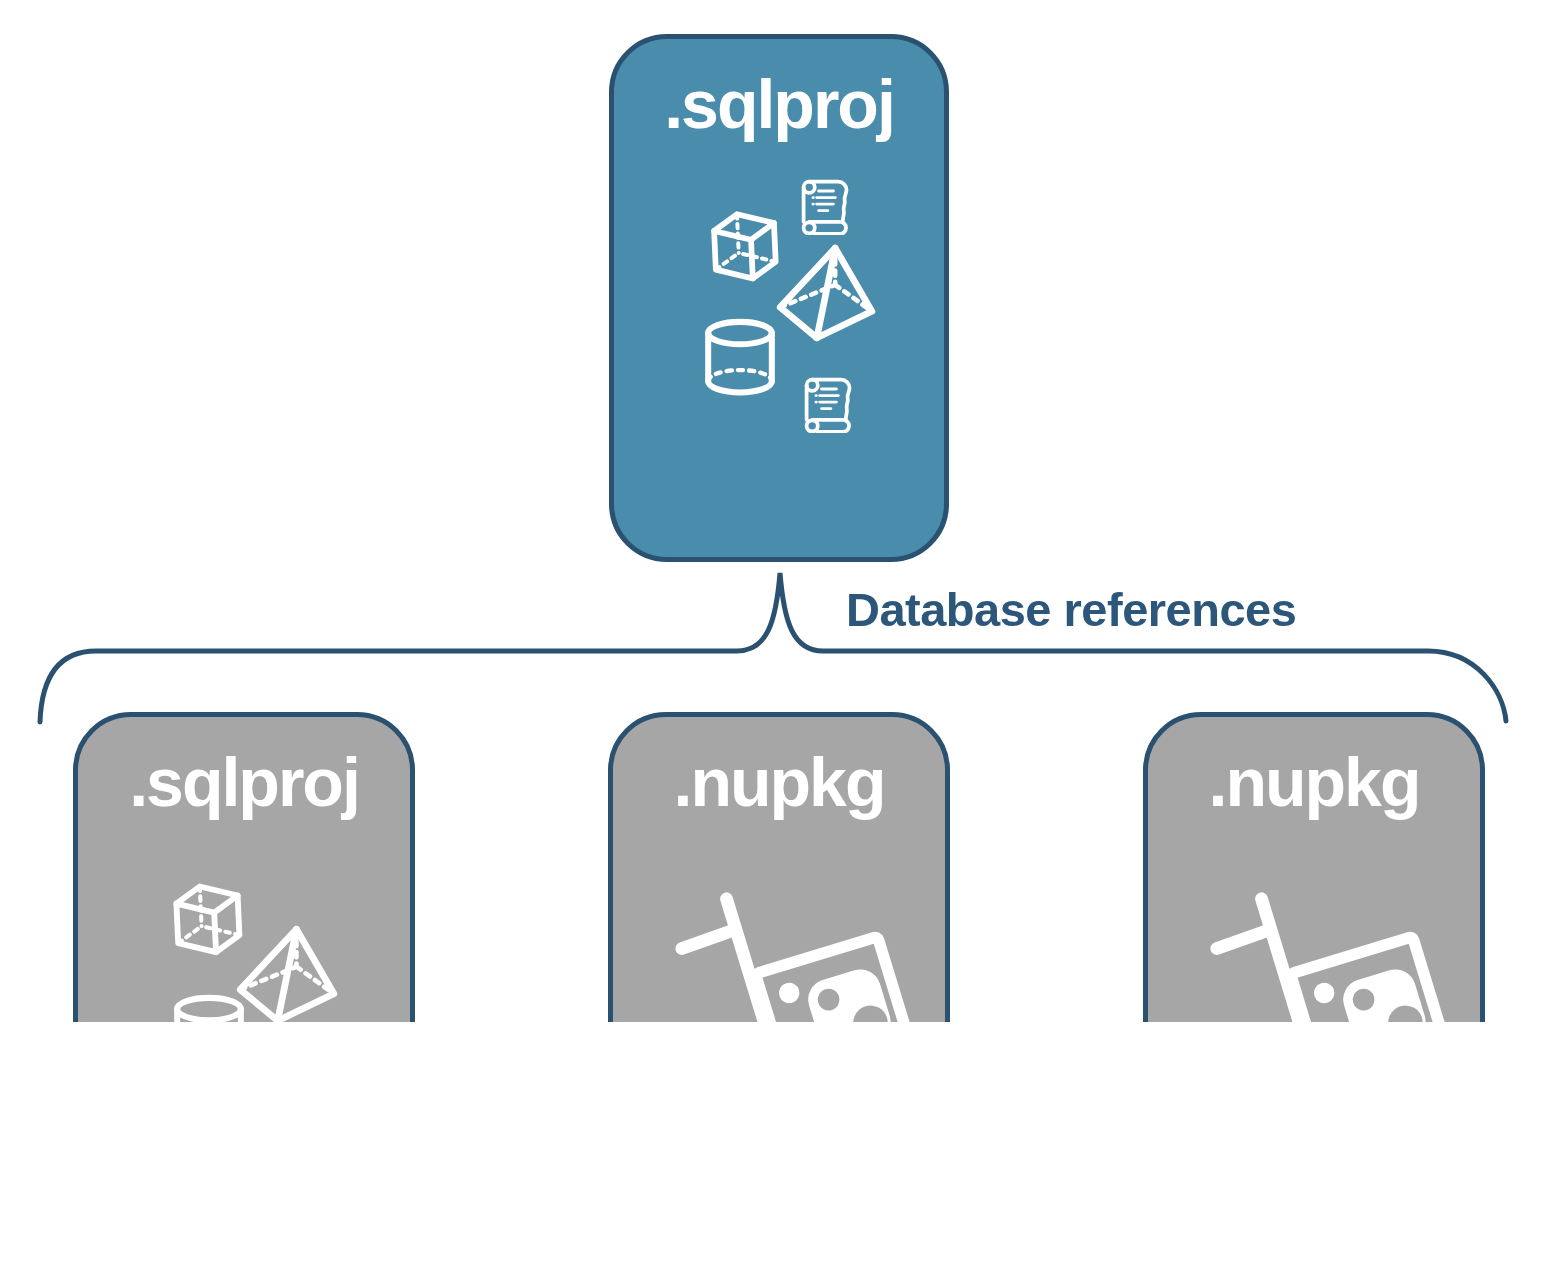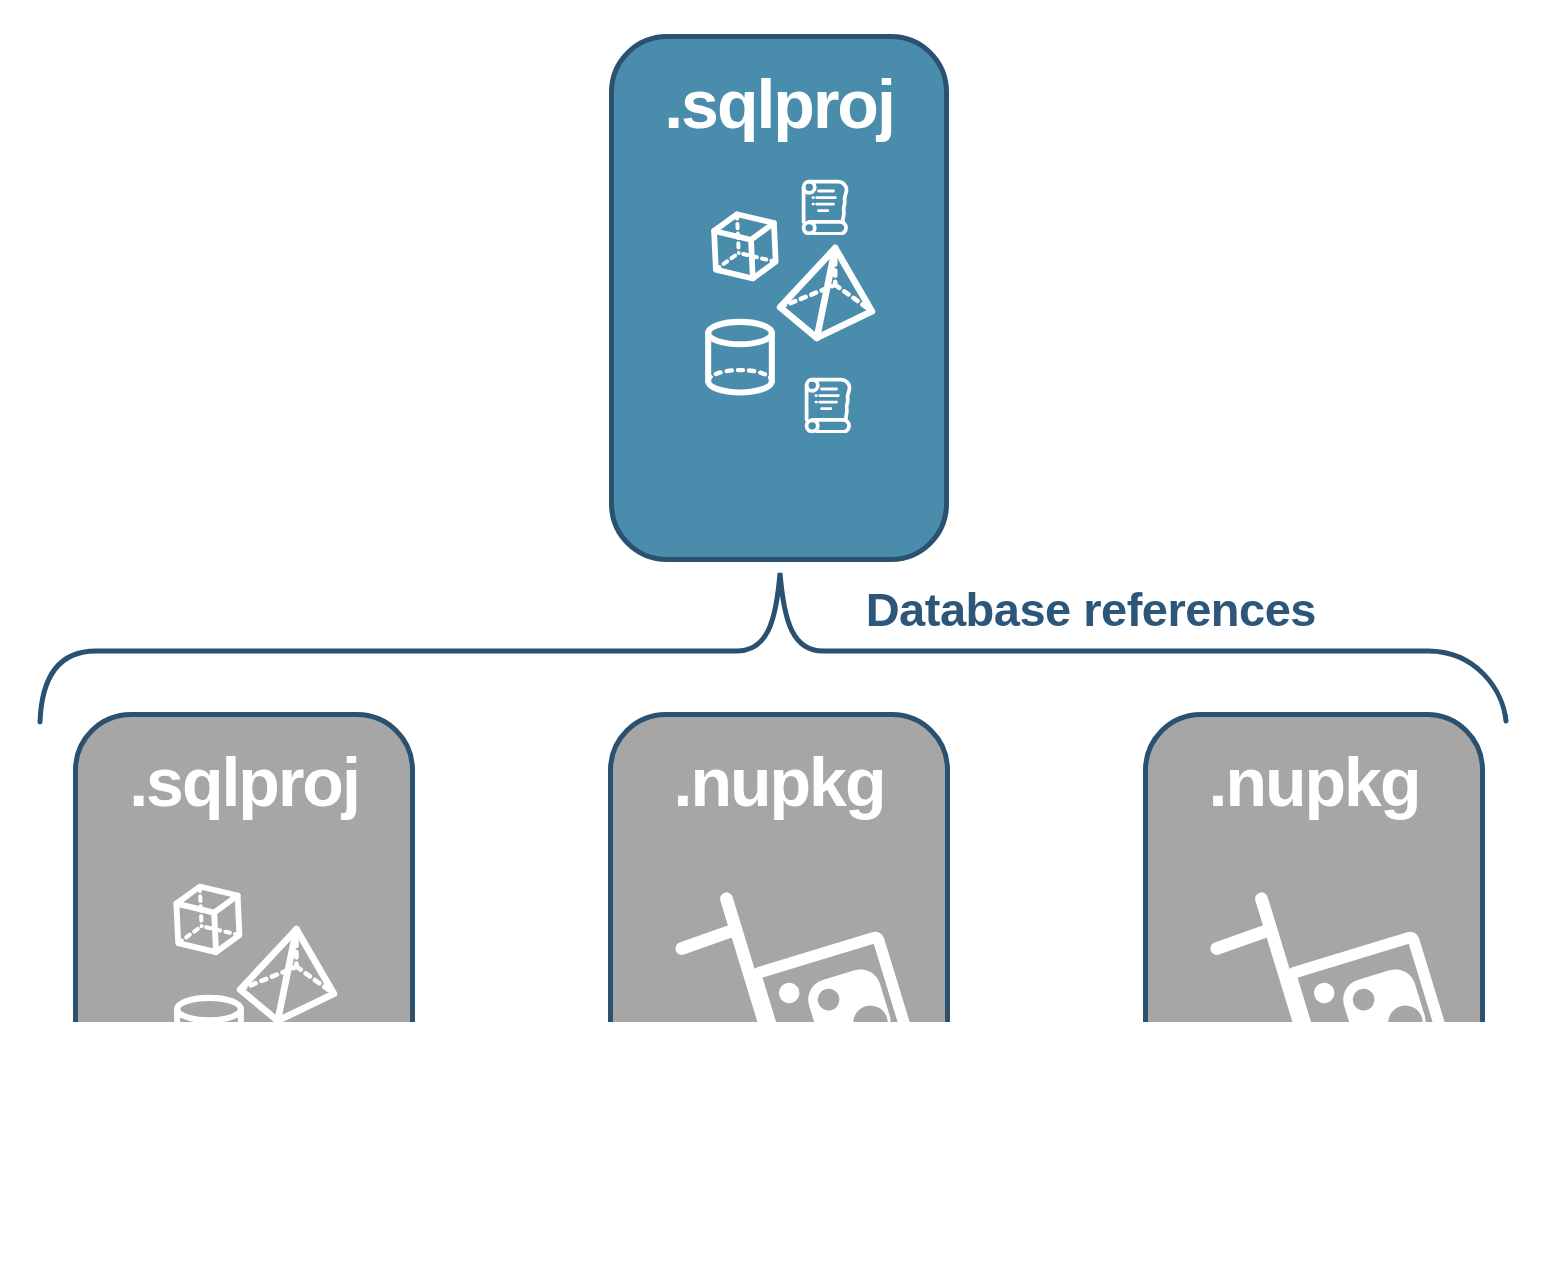--- a/index.html
+++ b/index.html
@@ -35,21 +35,21 @@
     color:#ffffff;
   }
   .icon{position:absolute;}
   .brace-layer{
     position:absolute;left:0;top:0;width:1566px;height:1274px;
     pointer-events:none;
   }
   .connector-label{
     position:absolute;
     left:846px;top:582px;width:470px;
-    text-align:right;
+    text-align:left;
     font-size:47px;
     font-weight:700;
     letter-spacing:-0.5px;
     color:var(--label-text);
     white-space:nowrap;
   }
   svg .wire{stroke:var(--icon-white);fill:none;stroke-linecap:round;stroke-linejoin:round;}
 </style>
 </head>
 <body>

